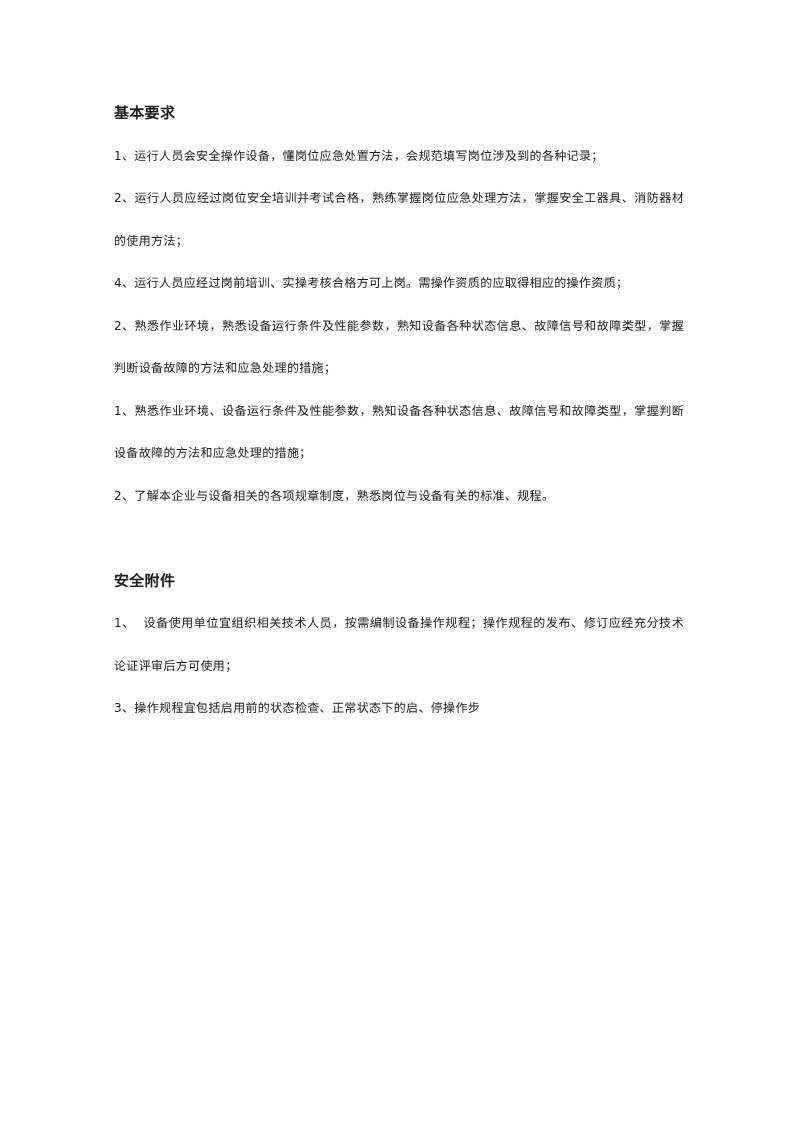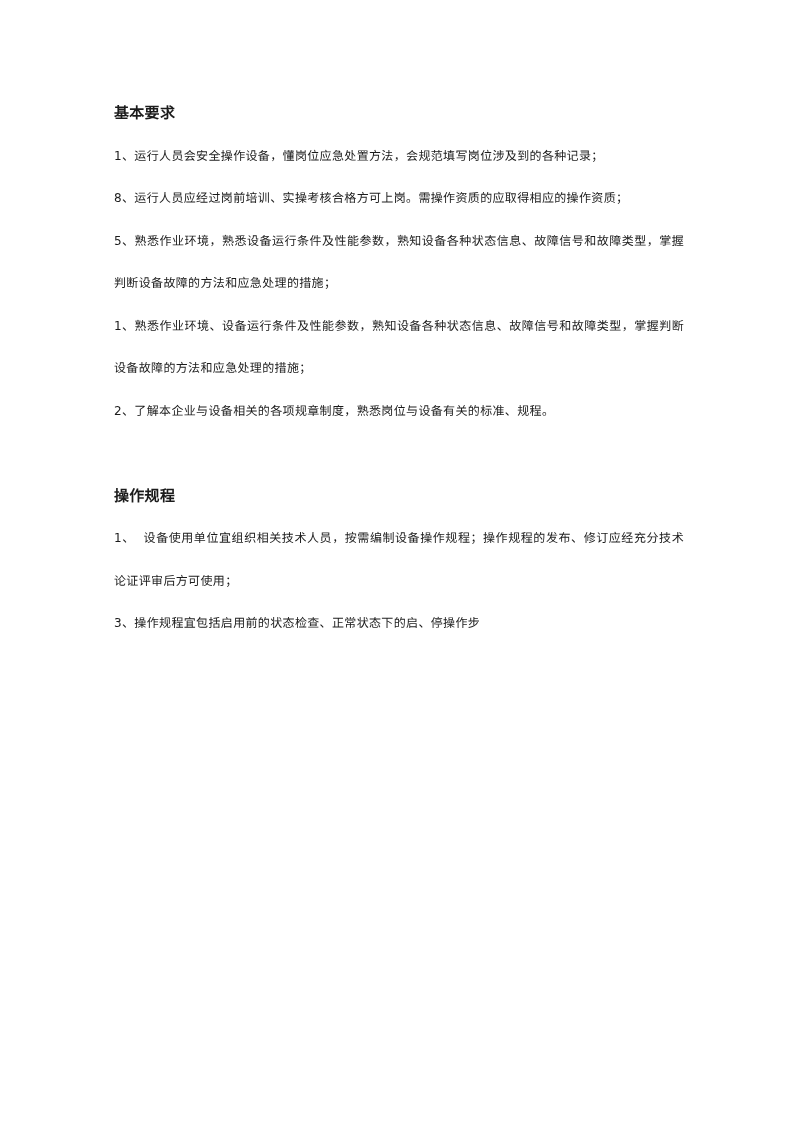--- a/index.html
+++ b/index.html
@@ -59,26 +59,27 @@
 </style>
 </head>
 <body>
 
 <div class="page" style="background: rgb(255, 255, 255); color: rgb(27, 27, 27);">
   <div class="doc-body">
 
     <div class="section">
       <p class="section-heading">基本要求</p>
       <p class="para">1、运行人员会安全操作设备，懂岗位应急处置方法，会规范填写岗位涉及到的各种记录；</p>
-      <p class="para">8、运行人员应经过岗前培训、实操考核合格方可上岗。需操作资质的应取得相应的操作资质；</p>
-      <p class="para">5、熟悉作业环境，熟悉设备运行条件及性能参数，熟知设备各种状态信息、故障信号和故障类型，掌握判断设备故障的方法和应急处理的措施；</p>
+      <p class="para">2、运行人员应经过岗位安全培训并考试合格，熟练掌握岗位应急处理方法，掌握安全工器具、消防器材的使用方法；</p>
+      <p class="para">4、运行人员应经过岗前培训、实操考核合格方可上岗。需操作资质的应取得相应的操作资质；</p>
+      <p class="para">2、熟悉作业环境，熟悉设备运行条件及性能参数，熟知设备各种状态信息、故障信号和故障类型，掌握判断设备故障的方法和应急处理的措施；</p>
       <p class="para">1、熟悉作业环境、设备运行条件及性能参数，熟知设备各种状态信息、故障信号和故障类型，掌握判断设备故障的方法和应急处理的措施；</p>
       <p class="para">2、了解本企业与设备相关的各项规章制度，熟悉岗位与设备有关的标准、规程。</p>
     </div>
 
     <div class="section">
-      <p class="section-heading">操作规程</p>
+      <p class="section-heading">安全附件</p>
       <p class="para">1、  设备使用单位宜组织相关技术人员，按需编制设备操作规程；操作规程的发布、修订应经充分技术论证评审后方可使用；</p>
       <p class="para clipped">3、操作规程宜包括启用前的状态检查、正常状态下的启、停操作步</p>
     </div>
 
   </div>
 </div>
 
 </body></html>

